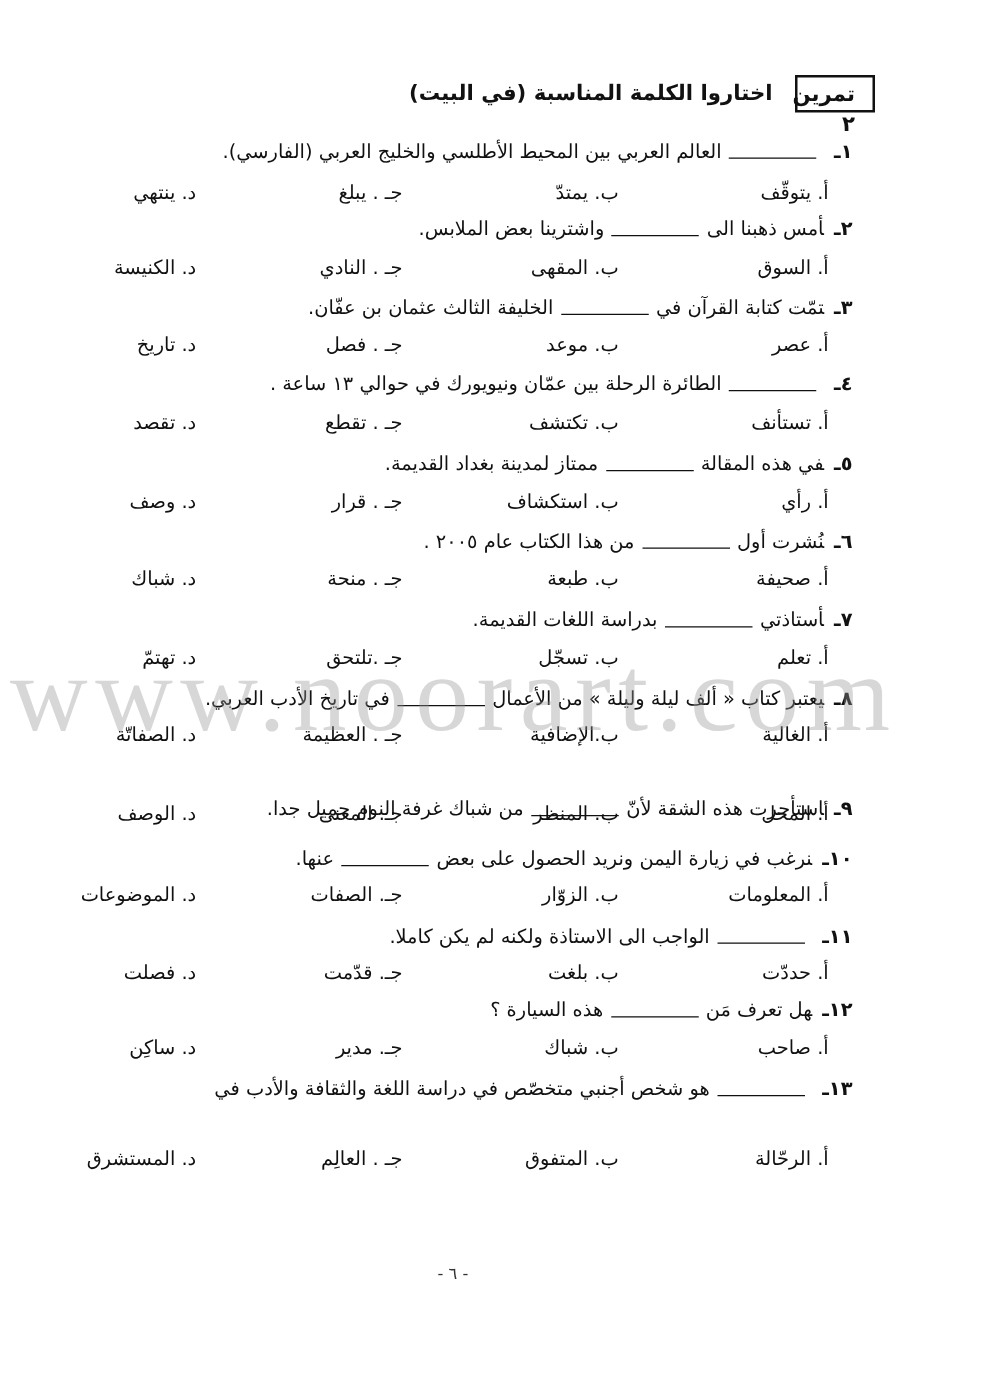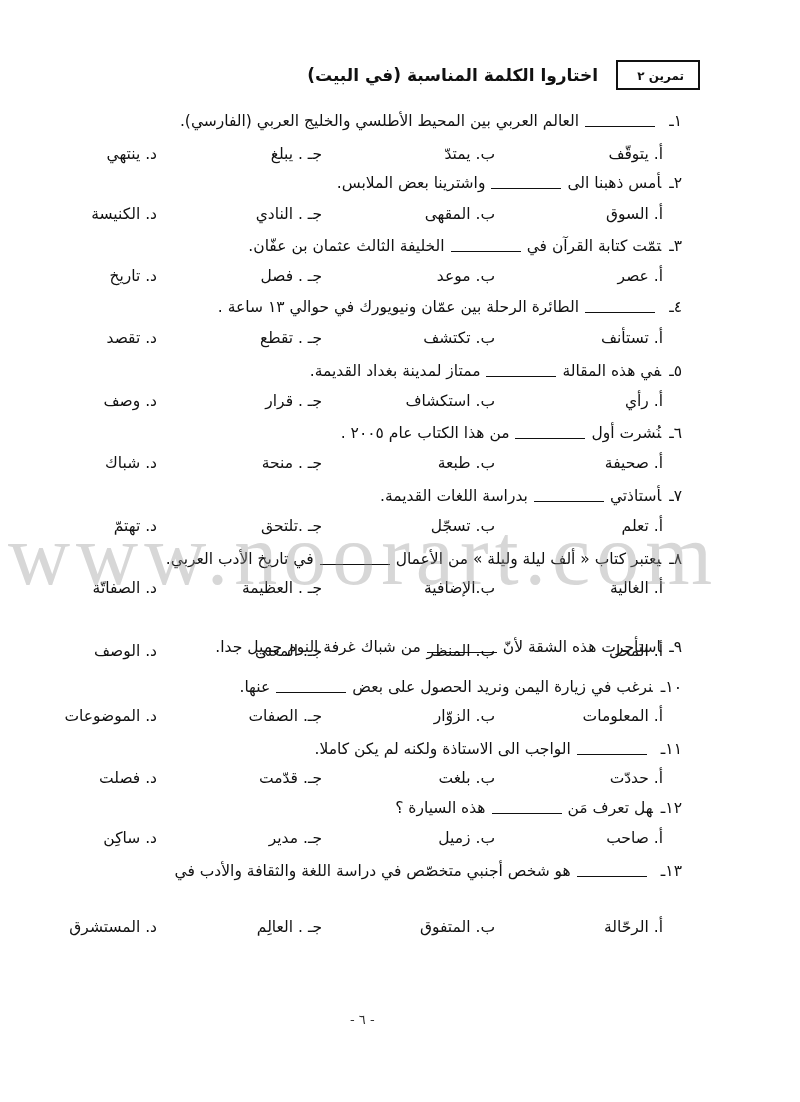--- a/index.html
+++ b/index.html
@@ -26,41 +26,41 @@
       right: 100px;
       display: flex;
       flex-direction: row;
       align-items: center;
       direction: rtl;
     }
     .exercise-box {
       border: 2px solid #111;
       padding: 2px 14px 4px 14px;
       font-weight: bold;
-      font-size: 12px;
-      width: 84px;
+      font-size: 17px;
+      width: 64px;
       text-align: right;
       box-sizing: border-box;
       height: 30px;
       line-height: 24px;
     }
     .header-title {
       font-weight: bold;
       font-size: 17px;
       margin-right: 18px;
     }
     .question {
       position: absolute;
       right: 118px;
       font-size: 15.5px;
       direction: rtl;
       white-space: nowrap;
       line-height: 22px;
     }
-    .q-num { margin-left: 8px; }
+    .q-num { margin-left: 8px; font-weight: bold; }
     .blank {
       display: inline-block;
       width: 70px;
       border-bottom: 1.5px solid #111;
       height: 10px;
       vertical-align: middle;
       margin: 0 6px;
     }
     .options {
       position: absolute;
@@ -229,21 +229,21 @@
     <span class="opt b">ب. بلغت</span>
     <span class="opt c">جـ. قدّمت</span>
     <span class="opt d">د. فصلت</span>
   </div>
 
   <div class="question" style="top:797px">
     <span class="q-num">١٢ـ</span><span>هل تعرف مَن</span><span class="blank"></span><span>هذه السيارة ؟</span>
   </div>
   <div class="options" style="top:827px">
     <span class="opt a">أ. صاحب</span>
-    <span class="opt b">ب. زميل</span>
+    <span class="opt b">ب. شباك</span>
     <span class="opt c">جـ. مدير</span>
     <span class="opt d">د. ساكِن</span>
   </div>
 
   <div class="question" style="top:860px">
     <span class="q-num">١٣ـ</span><span class="blank"></span><span>هو شخص أجنبي متخصّص في دراسة اللغة والثقافة والأدب في</span>
   </div>
   <div class="options" style="top:916px">
     <span class="opt a">أ. الرحّالة</span>
     <span class="opt b">ب. المتفوق</span>

